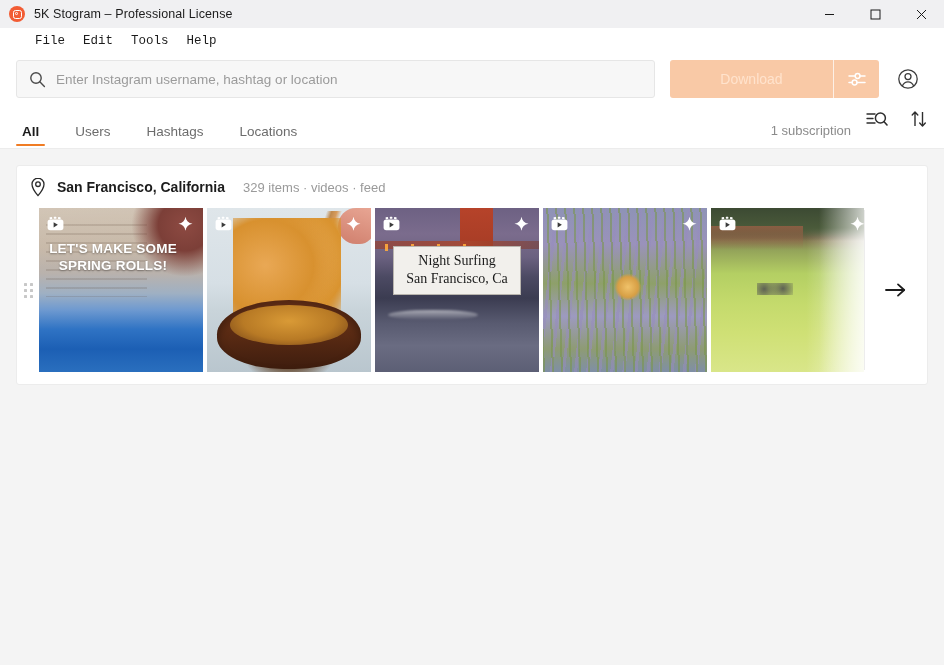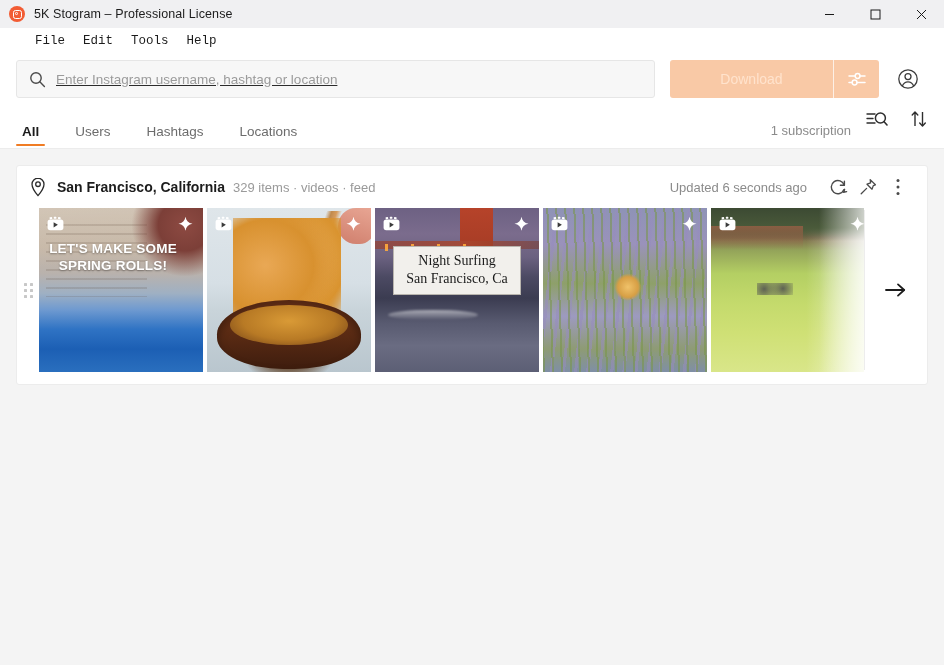--- a/index.html
+++ b/index.html
@@ -94,21 +94,20 @@
     flex: 1;
     height: 38px;
     background: #f7f7f7;
     border: 1px solid #e6e6e6;
     border-radius: 3px;
     display: flex;
     align-items: center;
     padding: 0 12px;
     box-sizing: border-box;
     max-width: 657px;
-    text-decoration: underline;
   }
   .searchbox .s-icon { margin-right: 10px; display: flex; color: #4a4a4a; }
   .search-input {
     border: 0; outline: 0; background: transparent;
     font-family: "Liberation Sans", sans-serif;
     font-size: 13.5px;
     color: #333;
     width: 100%;
     padding: 0;
   }
@@ -201,21 +200,21 @@
   }
   .card-header {
     height: 42px;
     display: flex;
     align-items: center;
     padding: 0 14px 0 12px;
     box-sizing: border-box;
   }
   .pin-icon { display: flex; color: #2b2b2b; margin-right: 10px; }
   .card-title { font-size: 14px; color: #1c1c1c; font-weight: bold; }
-  .card-meta { font-size: 13px; color: #9a9a9a; margin-left: 8px; }
+  .card-meta { font-size: 13px; color: #9a9a9a; margin-left: 18px; }
   .card-header-right {
     margin-left: auto;
     display: flex;
     align-items: center;
   }
   .updated { font-size: 13px; color: #8b8b8b; margin-right: 16px; }
   .hdr-icon {
     width: 30px; height: 30px;
     display: flex; align-items: center; justify-content: center;
     color: #4a4a4a;
@@ -539,43 +538,20 @@
     <div class="card-header">
       <span class="pin-icon">
         <svg width="18" height="20" viewBox="0 0 18 20">
           <path d="M9 1.2c-3.3 0-6 2.7-6 6 0 4.4 6 11.4 6 11.4s6-7 6-11.4c0-3.3-2.7-6-6-6z" fill="none" stroke="currentColor" stroke-width="1.3"></path>
           <circle cx="9" cy="7.2" r="2.3" fill="none" stroke="currentColor" stroke-width="1.3"></circle>
         </svg>
       </span>
       <span class="card-title">San Francisco, California</span>
       <span class="card-meta">329 items · videos · feed</span>
 
-      <div class="card-header-right">
-        <span class="updated">Updated 6 seconds ago</span>
-        <div class="hdr-icon">
-          <svg width="20" height="20" viewBox="0 0 20 20">
-            <path d="M16.2 8.2A6.6 6.6 0 1 0 16 12.6" fill="none" stroke="currentColor" stroke-width="1.4" stroke-linecap="round"></path>
-            <path d="M12.4 8.2h4V4.3" fill="none" stroke="currentColor" stroke-width="1.4" stroke-linecap="round" stroke-linejoin="round"></path>
-            <path d="M16.6 12.3l-1 3 3-0.7" fill="none" stroke="currentColor" stroke-width="1.4" stroke-linecap="round" stroke-linejoin="round"></path>
-          </svg>
-        </div>
-        <div class="hdr-icon">
-          <svg width="20" height="20" viewBox="0 0 20 20">
-            <path d="M12.2 2.6l5.2 5.2-2.1.8-1.3 3.6-5-5 3.6-1.3z" fill="none" stroke="currentColor" stroke-width="1.3" stroke-linejoin="round"></path>
-            <line x1="8.6" y1="11.4" x2="3.2" y2="16.8" stroke="currentColor" stroke-width="1.3" stroke-linecap="round"></line>
-          </svg>
-        </div>
-        <div class="hdr-icon">
-          <svg width="4" height="18" viewBox="0 0 4 18">
-            <circle cx="2" cy="2.6" r="1.5" fill="currentColor"></circle>
-            <circle cx="2" cy="9" r="1.5" fill="currentColor"></circle>
-            <circle cx="2" cy="15.4" r="1.5" fill="currentColor"></circle>
-          </svg>
-        </div>
-      </div>
     </div>
 
     <div class="thumb-strip">
       <div class="drag-handle">
         <span class="dots">
           <i></i>
             <i></i>
             <i></i>
             <i></i>
             <i></i>

